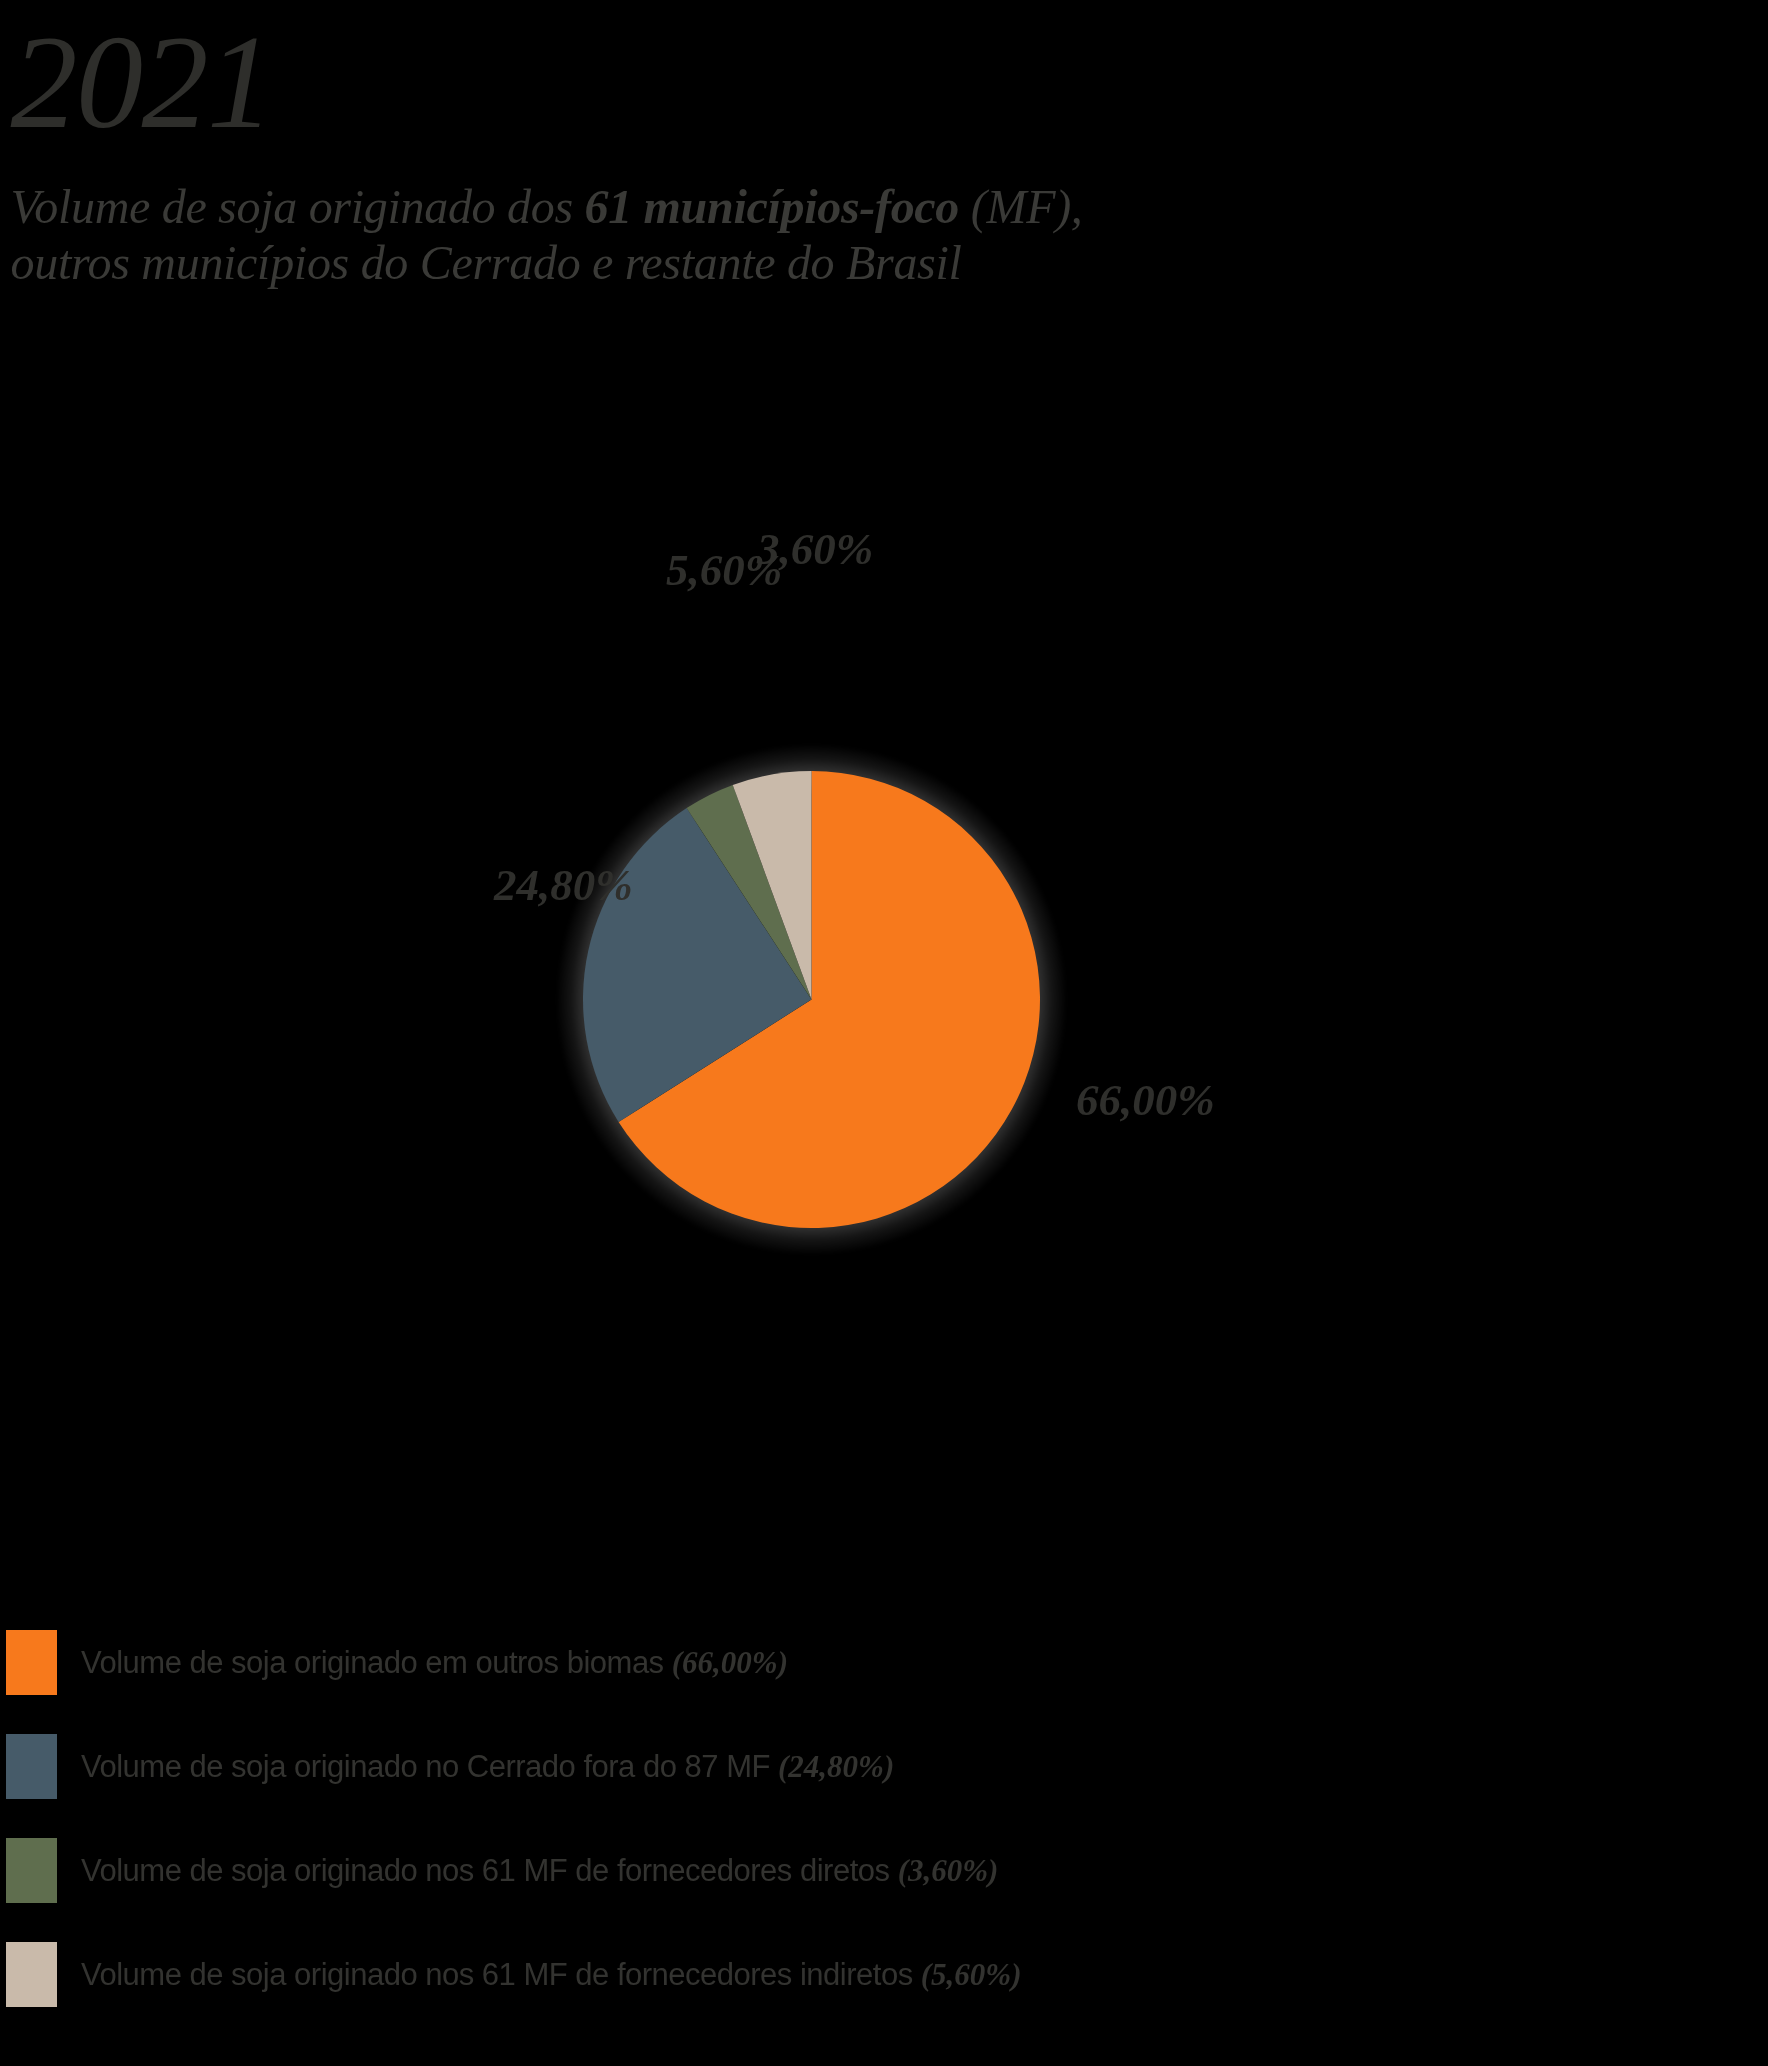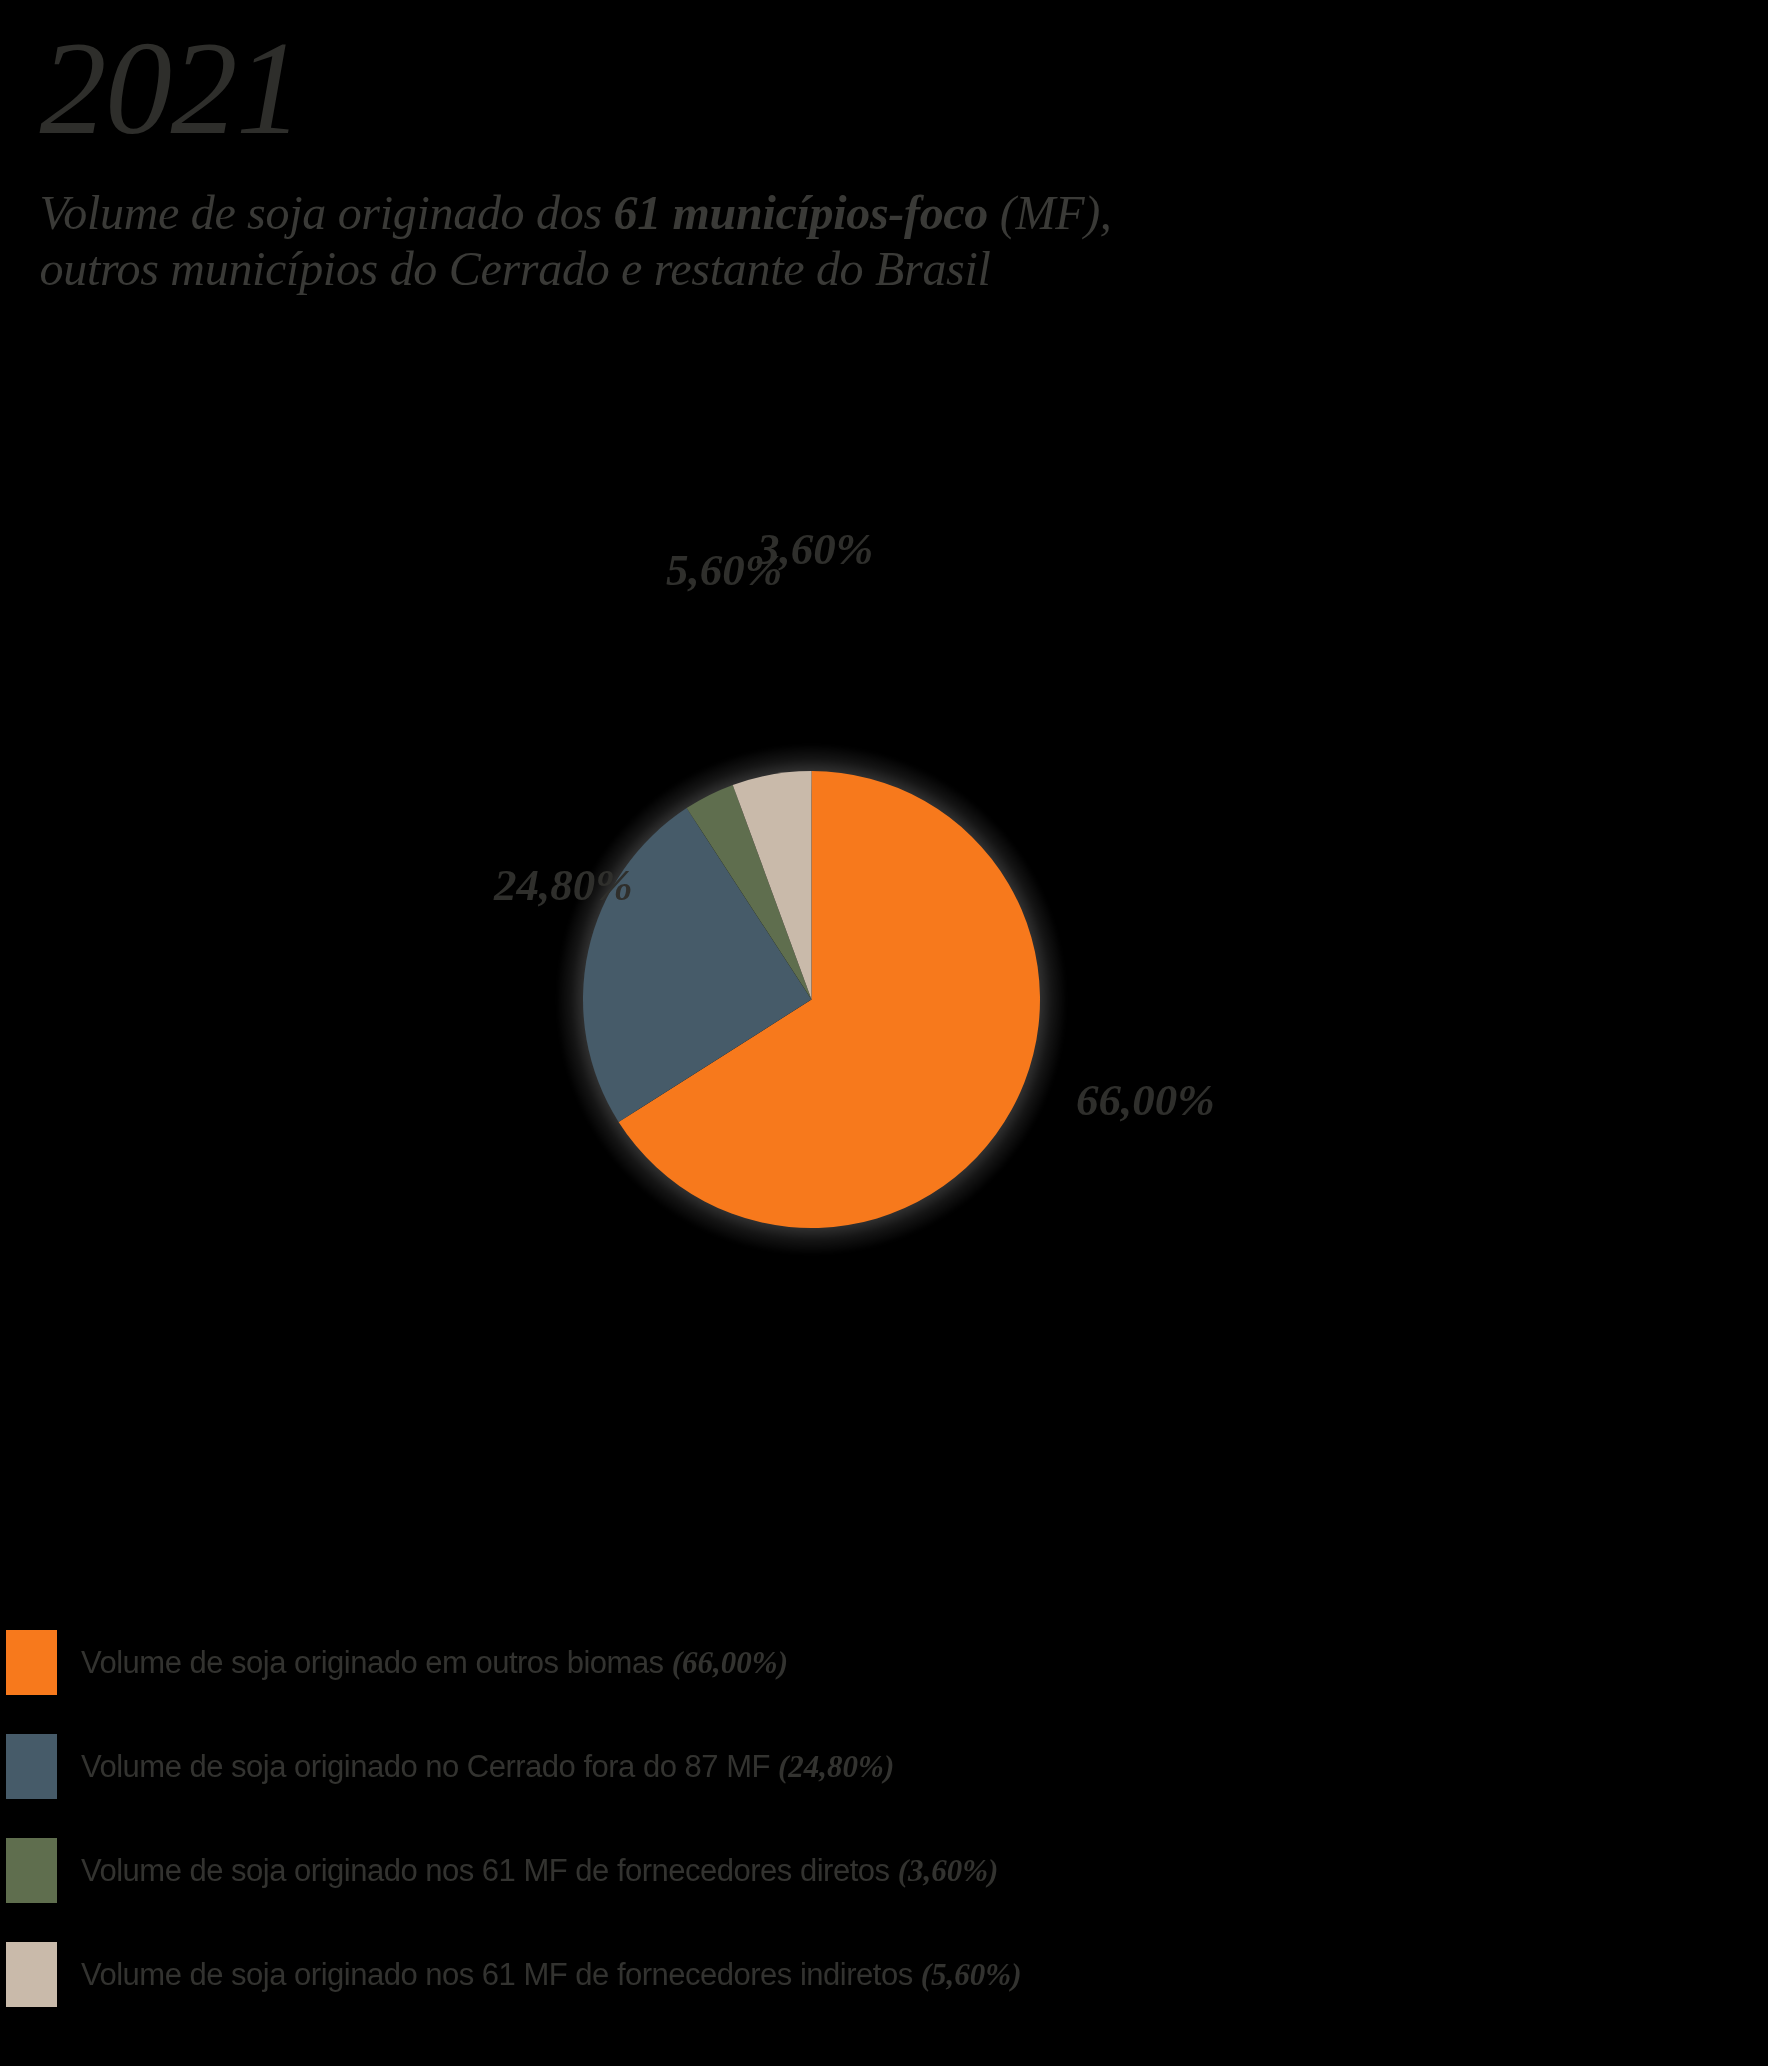--- a/index.html
+++ b/index.html
@@ -15,23 +15,22 @@
   body {
     position: relative;
     font-family: "Liberation Sans", sans-serif;
     -webkit-font-smoothing: antialiased;
   }
 
   
   #header {
     position: absolute;
     left: 10.5px;
-    top: 20px;
+    top: 14px;
     width: 1652px;
-    margin-left: 29px;
   }
 
   #year-title {
     font-family: "Liberation Serif", "DejaVu Serif", serif;
     font-style: italic;
     font-weight: 400;
     font-size: 134px;
     line-height: 1.02;
     letter-spacing: -1.5px;
     color: #2e2e2b;

